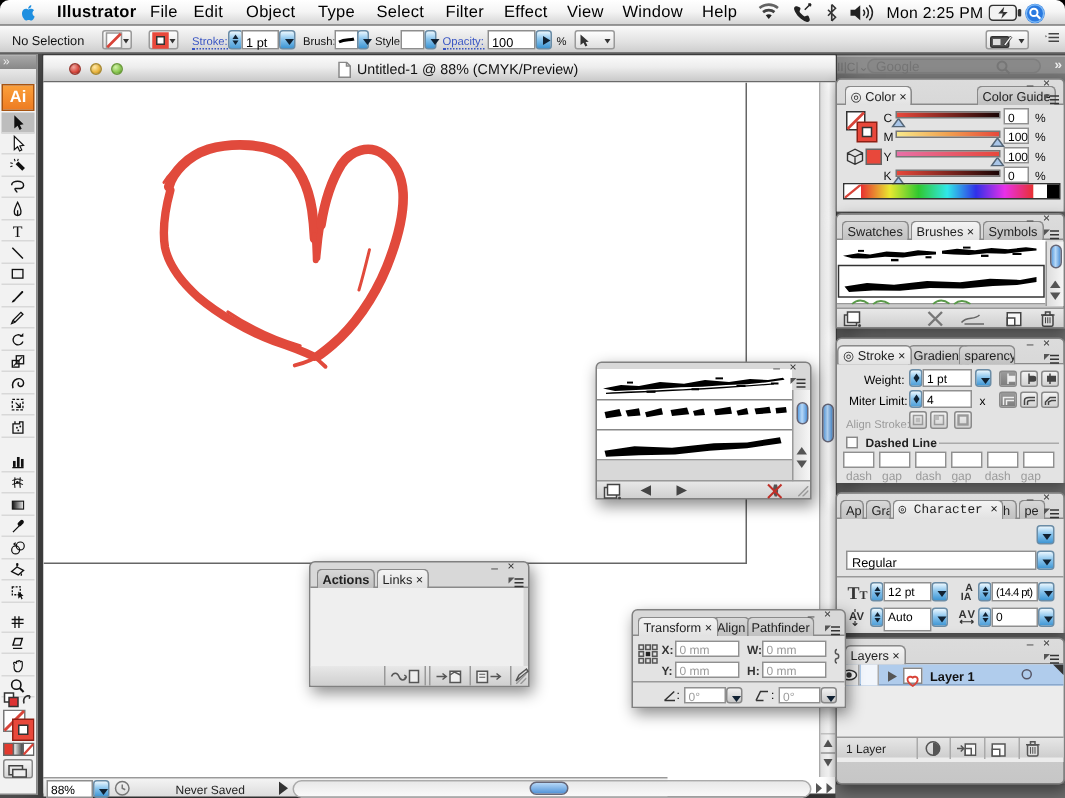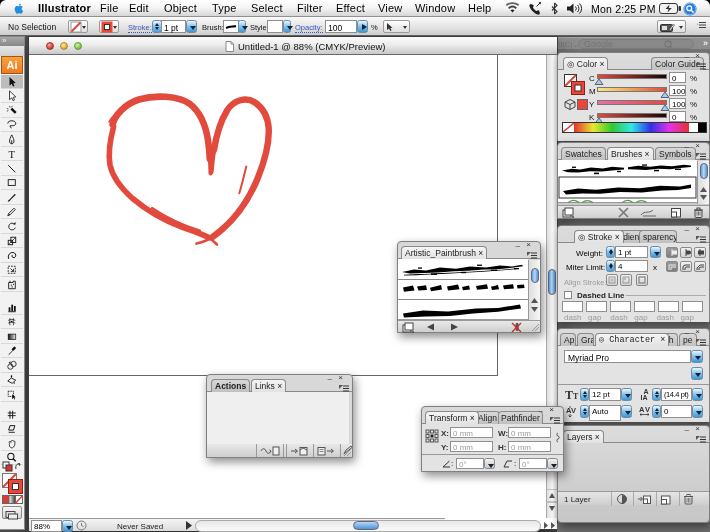--- a/index.html
+++ b/index.html
@@ -592,21 +592,21 @@
       </svg>
   </div>
 </div>
 
 <div class="panel" style="left:557px; top:225px; width:153px; height:97px; z-index:10;">
   <div class="phead">
       <span class="pctl" style="right:20px;top:0px;">–</span>
       <span class="pctl" style="right:9px;top:-1px;">×</span>
     </div>
   <div class="ptabs">
-    <div class="tab act" style="left:16px;">◎ Stroke ×</div>
+    <div class="tab act" style="left:0;">◎ Stroke ×</div>
     <div class="tab" style="left:47px;">Gradient</div>
     <div class="tab" style="left:81px; width:38px; overflow:hidden;">sparency</div>
   </div>
   <svg class="pmenu" style="top:8px;" width="12" height="9">
       <path d="M1 6 L5 2 H1 Z" fill="#555"></path>
       <g stroke="#333">
         <line x1="5" y1="3" x2="11" y2="3"></line>
         <line x1="5" y1="5.5" x2="11" y2="5.5"></line>
         <line x1="5" y1="8" x2="11" y2="8"></line>
       </g>
@@ -680,22 +680,22 @@
   </div>
   <svg class="pmenu" style="top:8px;" width="12" height="9">
       <path d="M1 6 L5 2 H1 Z" fill="#555"></path>
       <g stroke="#333">
         <line x1="5" y1="3" x2="11" y2="3"></line>
         <line x1="5" y1="5.5" x2="11" y2="5.5"></line>
         <line x1="5" y1="8" x2="11" y2="8"></line>
       </g>
     </svg>
   <div class="pbody" style="height:76px; font-size:8.5px;">
-    <div class="minifield" style="left:6px; top:4px; width:127px; height:13px; font-size:8.5px; padding:2px 3px;">Myriad Pro</div>
     <div class="dropbtn" style="left:133px; top:4px; width:12px; height:13px;"></div>
+    <div class="minifield" style="left:6px; top:21px; width:127px; height:13px; font-size:8.5px; padding:2px 3px;">Regular</div>
     <div class="dropbtn" style="left:133px; top:21px; width:12px; height:13px;"></div>
     <div class="abs" style="left:0px; top:38px; width:151px; height:1px; background:#999;"></div>
     <span class="abs" style="left:7px; top:42px; font-family:'Liberation Serif'; font-weight:bold; font-size:12px; color:#333;">T<span style="font-size:8px;">T</span></span>
     <div class="stepper" style="left:22px; top:42px; width:9px; height:13px;"></div>
     <div class="minifield" style="left:31px; top:42px; width:32px; height:13px;">12 pt</div>
     <div class="dropbtn" style="left:63px; top:42px; width:11px; height:13px;"></div>
     <svg class="abs" style="left:80px;top:42px" width="13" height="13">
         <text x="8" y="6" font-size="7" text-anchor="middle" fill="#333" font-weight="bold">A</text>
         <text x="6" y="12" font-size="7" text-anchor="middle" fill="#333" font-weight="bold">IA</text>
       </svg>
@@ -730,20 +730,41 @@
     <div class="tab act" style="left:5px;text-align:right;">Layers ×</div>
   </div>
   <svg class="pmenu" style="top:8px;" width="12" height="9">
       <path d="M1 6 L5 2 H1 Z" fill="#555"></path>
       <g stroke="#333">
         <line x1="5" y1="3" x2="11" y2="3"></line>
         <line x1="5" y1="5.5" x2="11" y2="5.5"></line>
         <line x1="5" y1="8" x2="11" y2="8"></line>
       </g>
     </svg>
+  <div class="pbody" style="height:65px; background:#ececec;">
+    <div class="abs" style="left:0; top:0; width:151px; height:14px; background:#b0ccec; border-bottom:1px solid #8aa8cc;">
+      <div class="abs" style="left:0; top:0; width:15px; height:14px; background:#ececec; border-right:1px solid #aaa;"></div>
+      <svg class="abs" style="left:2px;top:2px" width="12" height="10">
+          <ellipse cx="6" cy="5" rx="5" ry="3.2" fill="#fff" stroke="#333"></ellipse>
+          <circle cx="6" cy="5" r="1.8" fill="#333"></circle>
+        </svg>
+      <div class="abs" style="left:16px; top:0px; width:12px; height:14px; border-right:1px solid #aaa; background:#f2f6fc;"></div>
+      <svg class="abs" style="left:33px;top:3.5px" width="8" height="8">
+          <path d="M1 0.5 L7 4 L1 7.5 Z" fill="#555"></path>
+        </svg>
+      <div class="abs" style="left:44px; top:1.5px; width:13px; height:11px; background:#fff; border:1px solid #888;">
+        <svg width="11" height="9" viewBox="0 0 22 18">
+            <path d="M4 5 C5 2 9 1.5 11 3.5 C12.5 1.5 17 2 17.5 5 C18 8 15 12 11 14.5 C7 12.5 3.5 8 4 5 Z" fill="none" stroke="#d84338" stroke-width="2.5"></path>
+          </svg>
+      </div>
+      <span class="abs" style="left:62px; top:2.5px; font-size:8.5px; font-weight:bold; color:#111;">Layer 1</span>
+      <span class="abs" style="left:123px; top:3px; width:7px; height:7px; border:1px solid #556; border-radius:50%;"></span>
+      <span class="abs" style="right:0px; top:0px; width:0; height:0; border-left:7px solid transparent; border-top:7px solid #333;"></span>
+    </div>
+  </div>
   <div class="abs" style="left:0; bottom:17px; width:151px; height:14px; background:linear-gradient(#e6e6e6,#cecece); border-top:1px solid #999; font-size:8px;">
     <span class="abs" style="left:6px; top:3px; color:#222;">1 Layer</span>
       <span class="abs" style="left:53px;top:0;width:1px;height:14px;background:#aaa;"></span>
       <span class="abs" style="left:75px;top:0;width:1px;height:14px;background:#aaa;"></span>
       <span class="abs" style="left:98px;top:0;width:1px;height:14px;background:#aaa;"></span>
       <span class="abs" style="left:121px;top:0;width:1px;height:14px;background:#aaa;"></span>
     <svg class="abs" style="left:58px;top:1px" width="13" height="12">
         <circle cx="6" cy="6" r="4.5" fill="none" stroke="#555"></circle>
         <path d="M6 2 A4.5 4.5 0 0 1 6 11 Z" fill="#555"></path>
       </svg>
@@ -768,23 +789,20 @@
       </svg>
   </div>
 </div>
 <div class="abs" style="left:557px; top:523px; width:153px; height:9px; background:#6e6e6e; z-index:9;"></div>
 
 <div class="panel" style="left:397px; top:241px; width:144px; height:92px; z-index:20; background:#d8d8d8;">
   <div class="phead">
       <span class="pctl" style="right:20px;top:0px;">–</span>
       <span class="pctl" style="right:9px;top:-1px;">×</span>
     </div>
-  <div class="ptabs">
-    <div class="tab act" style="left:3px;">Artistic_Paintbrush ×</div>
-  </div>
   <svg class="pmenu" style="top:8px;" width="12" height="9">
       <path d="M1 6 L5 2 H1 Z" fill="#555"></path>
       <g stroke="#333">
         <line x1="5" y1="3" x2="11" y2="3"></line>
         <line x1="5" y1="5.5" x2="11" y2="5.5"></line>
         <line x1="5" y1="8" x2="11" y2="8"></line>
       </g>
     </svg>
   <div class="pbody" style="height:61px; background:#fff; margin-right:12px; border-bottom:1px solid #999;">
     <svg class="abs" style="left:0;top:0" width="130" height="61" viewBox="0 0 130 61">

